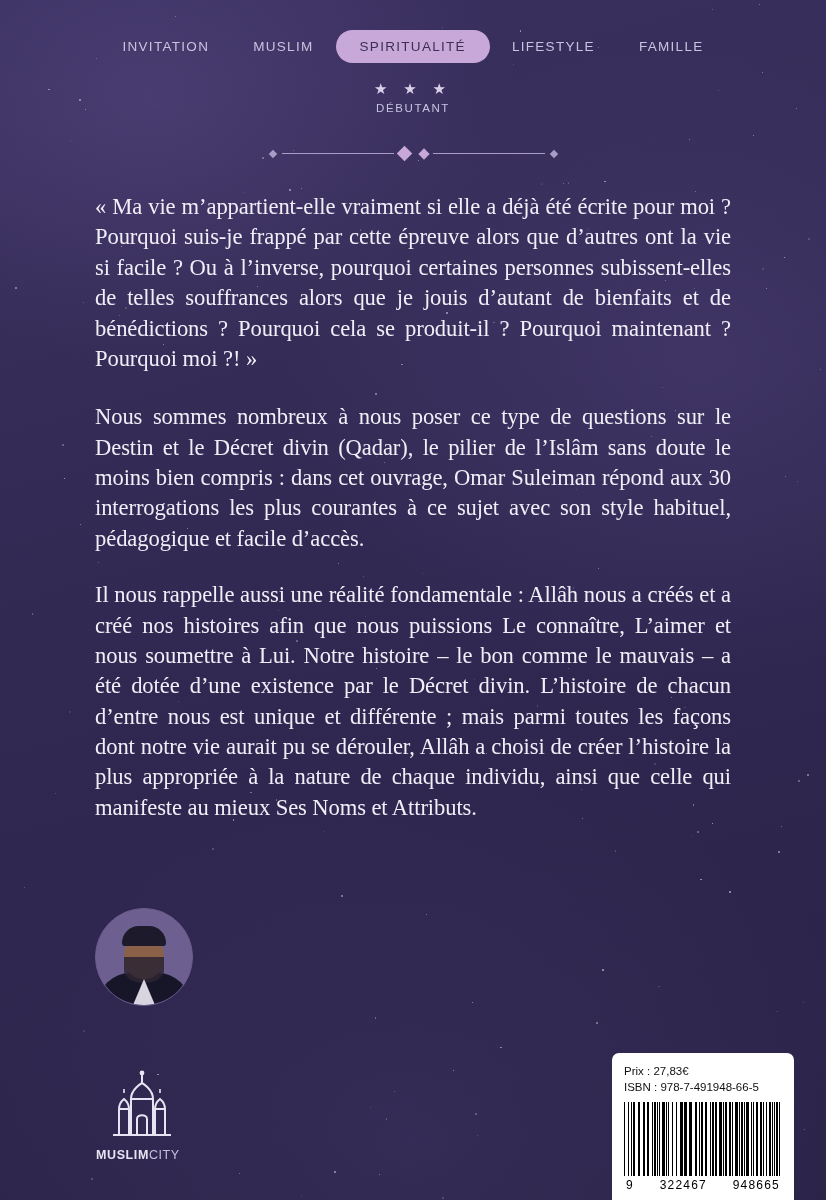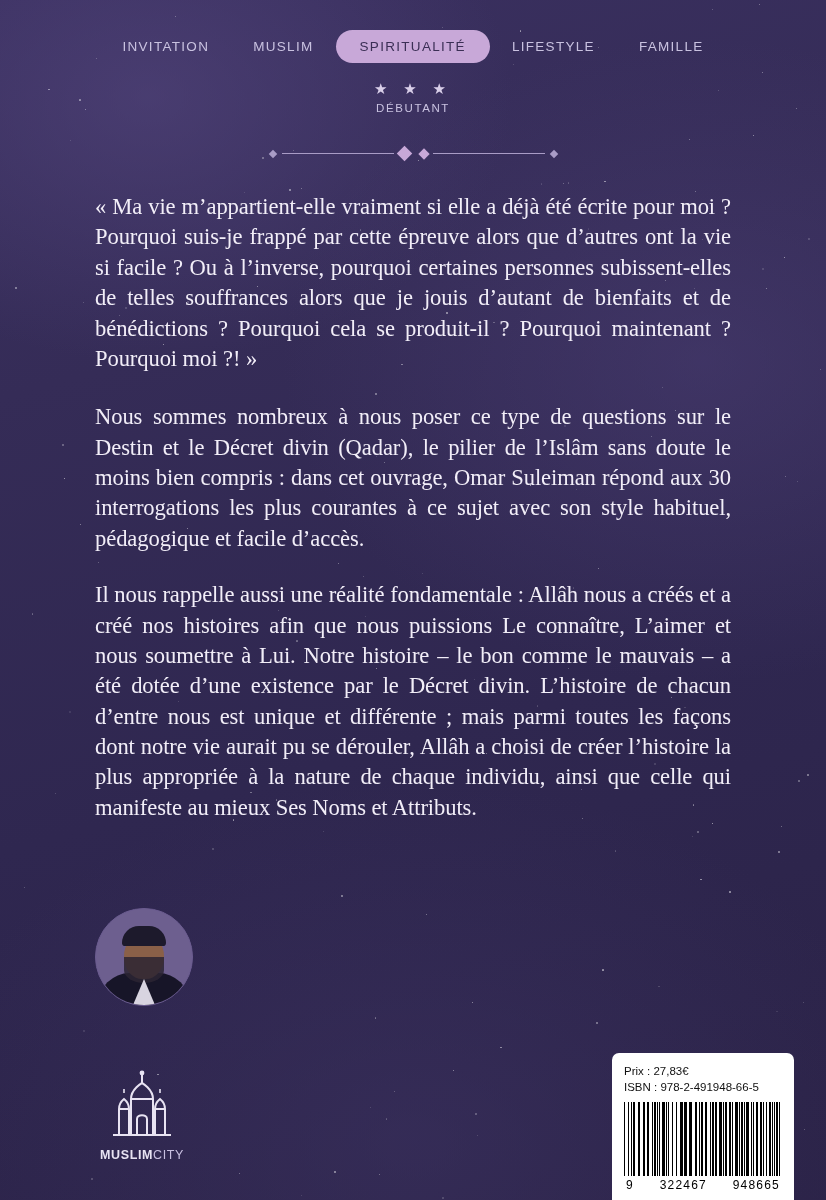--- a/index.html
+++ b/index.html
@@ -225,21 +225,21 @@
     text-align-last: left;
     margin: 0;
   }
 
   
   .logo {
     position: absolute;
     left: 96px;
     bottom: 38px;
     width: 92px;
-    text-align: center;
+    text-align: left;
   }
   .logo svg { display: block; margin: 0 auto; }
   .logo-text {
     margin-top: 7px;
     font-family: "Liberation Sans", sans-serif;
     font-size: 12.5px;
     letter-spacing: 0.6px;
     color: #e8e3f2;
   }
   .logo-text .thin { color: #c8bfe0; }
@@ -491,21 +491,21 @@
       <path d="M52 40 C52 34 57 30 57 30 C57 30 62 34 62 40 Z" stroke="#e8e3f2" stroke-width="2" fill="none"></path>
       <path d="M52 40 L52 66 L62 66 L62 40" stroke="#e8e3f2" stroke-width="2" fill="none"></path>
       <path d="M10 66 L68 66" stroke="#e8e3f2" stroke-width="2"></path>
       <path d="M21 24 L21 20 M57 24 L57 20" stroke="#e8e3f2" stroke-width="1.6"></path>
     </svg>
     <div class="logo-text"><b>MUSLIM</b><span class="thin">CITY</span></div>
   </div>
 
   <div class="barcode-box">
     <div class="barcode-price">Prix : 27,83€</div>
-    <div class="barcode-isbn">ISBN : 978-2-491948-66-5</div>
+    <div class="barcode-isbn">ISBN : 978-7-491948-66-5</div>
     <div class="bars" id="bars">
         <span style="width:1px"></span>
         <span class="w" style="width:3px"></span>
         <span style="width:1px"></span>
         <span class="w" style="width:2px"></span>
         <span style="width:1px"></span>
         <span class="w" style="width:1px"></span>
         <span style="width:2px"></span>
         <span class="w" style="width:3px"></span>
         <span style="width:2px"></span>

